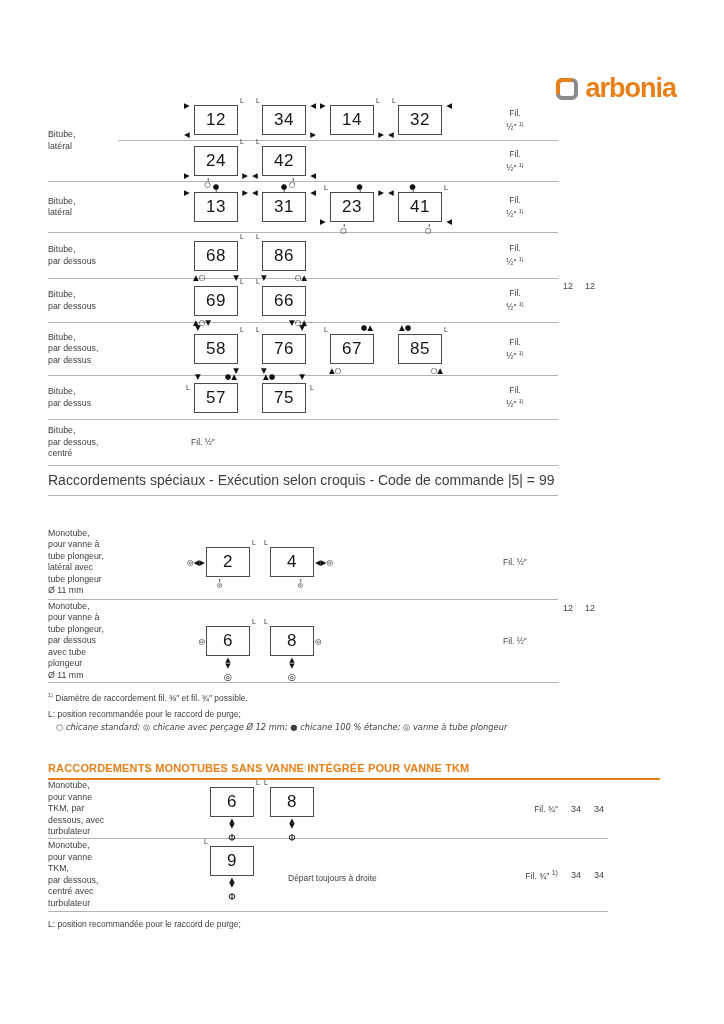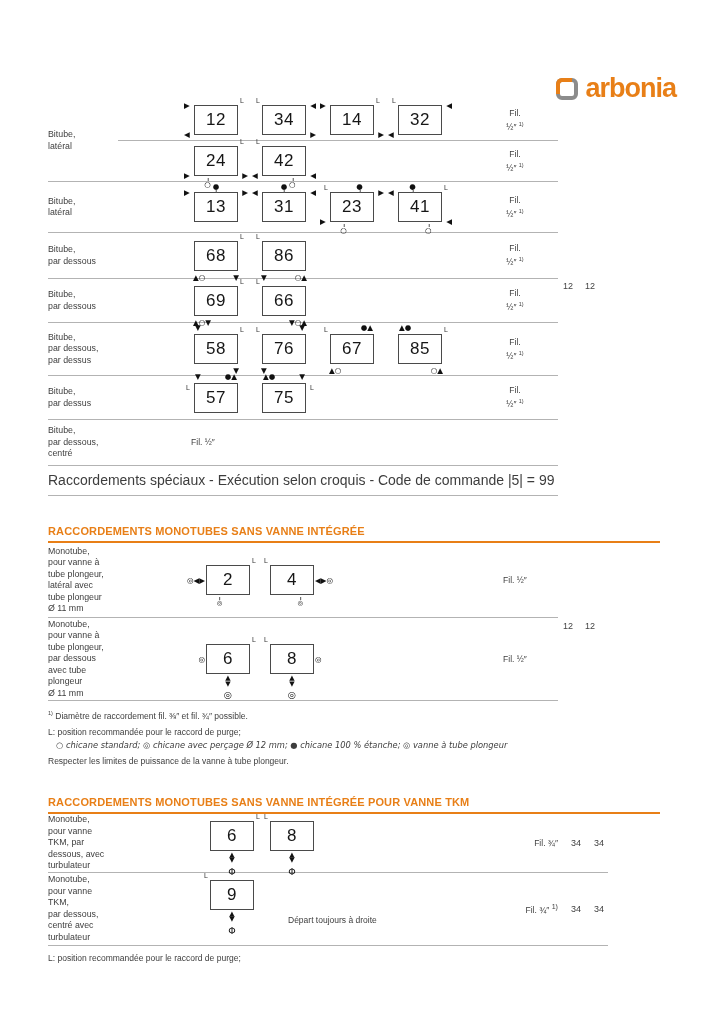--- a/index.html
+++ b/index.html
@@ -52,21 +52,21 @@
   .p-bc{left:50%;transform:translateX(-50%);bottom:-11px;}
   .p-hbl{left:30%;transform:translateX(-50%);bottom:-13px;}
   .p-hbr{left:70%;transform:translateX(-50%);bottom:-13px;}
   .p-ml{right:100%;margin-right:2px;top:50%;transform:translateY(-50%);white-space:nowrap;}
   .p-mr{left:100%;margin-left:2px;top:50%;transform:translateY(-50%);white-space:nowrap;}
   .p-bcv{left:50%;transform:translateX(-50%);top:31px;white-space:pre-line;text-align:center;line-height:5.5px;font-size:7px;}
   .p-b2c{left:50%;transform:translateX(-50%);top:46px;font-size:9.5px;}
   .mk.hang::before{content:"";position:absolute;left:50%;top:-3px;width:1px;height:3px;background:#555;}
   .mk.hT::after{content:"";position:absolute;left:50%;bottom:-3px;width:1px;height:3px;background:#555;}
   .mk.sm{font-size:6.5px;}
-  .ann{position:absolute;left:128px;bottom:20px;font-size:8.5px;color:#3d3d3d;white-space:nowrap;}
+  .ann{position:absolute;left:128px;bottom:28px;font-size:8.5px;color:#3d3d3d;white-space:nowrap;}
   
   .fil{width:86px;flex-shrink:0;text-align:center;font-size:8.5px;line-height:11px;color:#3d3d3d;}
   .fil sup,.notes sup{font-size:5.5px;}
   .fil3{width:150px;flex-shrink:0;display:flex;align-items:center;justify-content:flex-end;
         gap:13px;padding-right:4px;font-size:8.5px;color:#3d3d3d;align-self:center;}
   .filnum{font-size:9px;}
   
   .sideref{position:absolute;left:515px;display:flex;gap:12px;font-size:9px;color:#444;}
   .sideref.bottom{bottom:-13px;}
   .sideref.top{top:3px;}
@@ -336,21 +336,20 @@
                     <div class="fl1">Fil. ½″</div>
                   </div>
                 </div>
               </div>
             </div>
           </div>
           <div class="row noterow rid-sp">Raccordements spéciaux - Exécution selon croquis - Code de commande |5| = 99</div>
         </div>
       </div>
       <div class="section s2">
-        <div class="sec-title">RACCORDEMENTS MONOTUBES SANS VANNE INTÉGRÉE</div>
         <div class="sec-table">
           <div class="row rid-m1">
             <div class="rlabel">Monotube,
 pour vanne à
 tube plongeur,
 latéral avec
 tube plongeur
 Ø 11 mm</div>
             <div class="rcontent">
               <div class="subrow">
@@ -414,21 +413,20 @@
             <div class="sideref top">
               <span>12</span>
               <span>12</span>
             </div>
           </div>
         </div>
         <div class="notes">
           <div class="note"><sup class="nsup">1)</sup> Diamètre de raccordement fil. ⅜″ et fil. ¾″ possible.</div>
           <div class="note">L: position recommandée pour le raccord de purge;</div>
           <div class="note indent symline">○ chicane standard; ◎ chicane avec perçage Ø 12 mm; ● chicane 100 % étanche; ◎ vanne à tube plongeur</div>
-          <div class="note">Respecter les limites de puissance de la vanne à tube plongeur.</div>
         </div>
       </div>
       <div class="section s3">
         <div class="sec-title">RACCORDEMENTS MONOTUBES SANS VANNE INTÉGRÉE POUR VANNE TKM</div>
         <div class="sec-table">
           <div class="row rid-t1">
             <div class="rlabel">Monotube,
 pour vanne
 TKM, par
 dessous, avec

